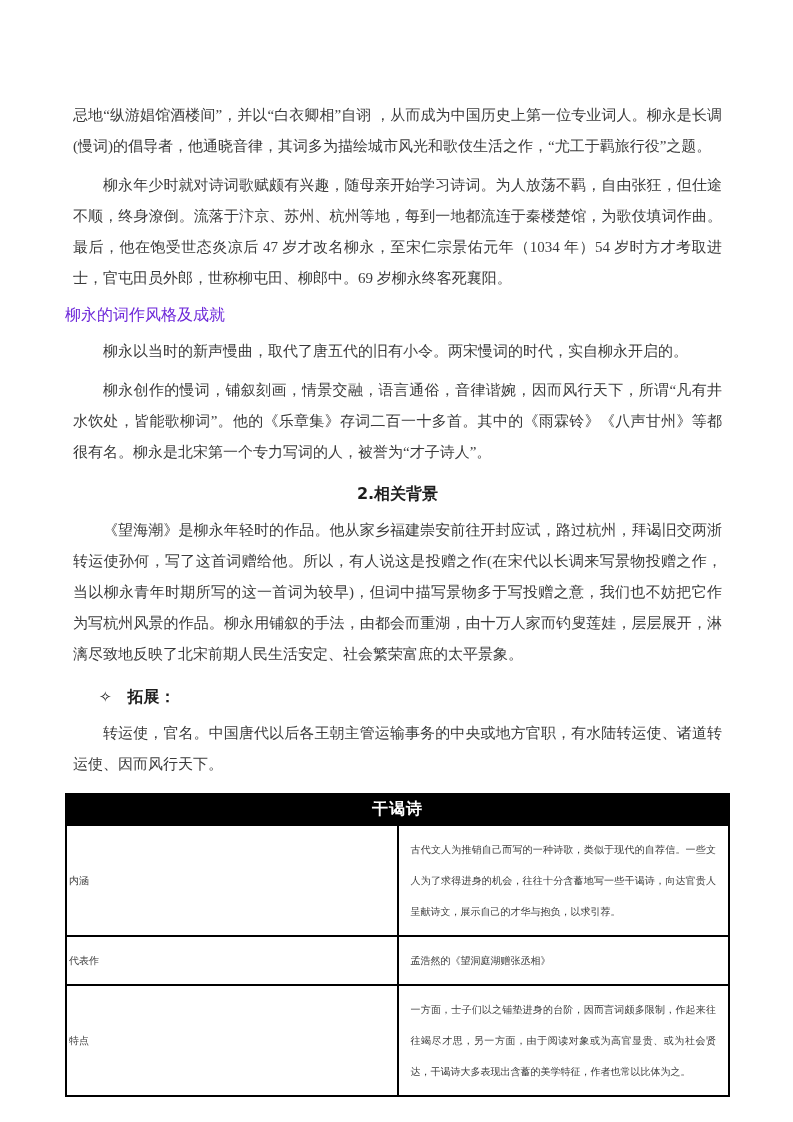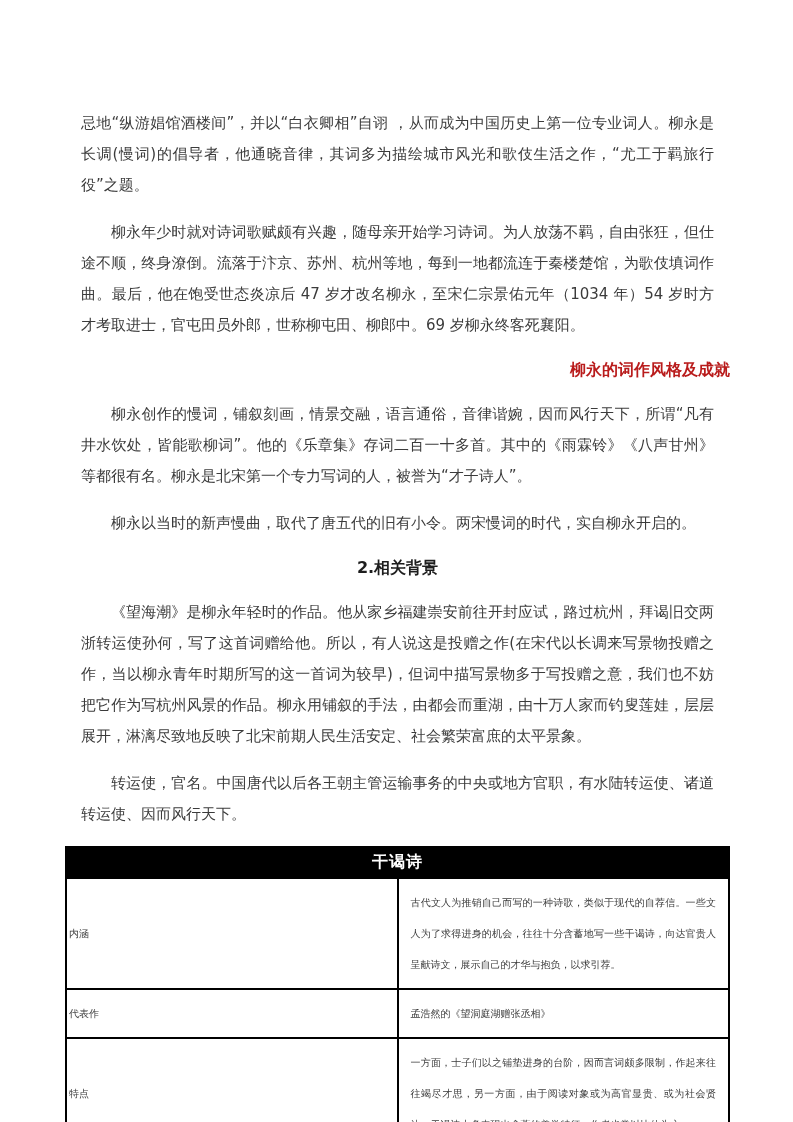--- a/index.html
+++ b/index.html
@@ -6,32 +6,33 @@
   .page {
     width:793px; height:1122px;
     background:#ffffff;
     font-family:"DejaVu Sans", sans-serif;
     color:#3b3b3b;
     box-sizing:border-box;
     padding:92px 63px 0 65px;
     overflow:hidden;
   }
   .para {
-    margin:16px;
+    margin:8px;
     font-size:15px;
     line-height:31px;
     text-align:justify;
     word-break:break-all;
+    font-family:Liberation Serif, serif;
   }
   .para.indent { text-indent:2em; }
   .center-heading {
     font-size:16px;
-    font-weight:bold;
-    color:#b91c1c;
-    text-align:right;
+    font-weight:normal;
+    color:#6d28d9;
+    text-align:left;
     margin:7px 0 6px 0;
     line-height:26px;
   }
   .section-heading {
     font-size:16px;
     font-weight:bold;
     color:#1d1d1d;
     text-align:center;
     margin:13px 0 5px 0;
     line-height:26px;
@@ -90,28 +91,31 @@
 <body>
 
 <div class="page">
 
   <p class="para">忌地“纵游娼馆酒楼间”，并以“白衣卿相”自诩 ，从而成为中国历史上第一位专业词人。柳永是长调(慢词)的倡导者，他通晓音律，其词多为描绘城市风光和歌伎生活之作，“尤工于羁旅行役”之题。</p>
 
   <p class="para indent">柳永年少时就对诗词歌赋颇有兴趣，随母亲开始学习诗词。为人放荡不羁，自由张狂，但仕途不顺，终身潦倒。流落于汴京、苏州、杭州等地，每到一地都流连于秦楼楚馆，为歌伎填词作曲。最后，他在饱受世态炎凉后 47 岁才改名柳永，至宋仁宗景佑元年（1034 年）54 岁时方才考取进士，官屯田员外郎，世称柳屯田、柳郎中。69 岁柳永终客死襄阳。</p>
 
   <div class="center-heading">柳永的词作风格及成就</div>
 
+  <p class="para indent">柳永以当时的新声慢曲，取代了唐五代的旧有小令。两宋慢词的时代，实自柳永开启的。</p>
+
   <p class="para indent">柳永创作的慢词，铺叙刻画，情景交融，语言通俗，音律谐婉，因而风行天下，所谓“凡有井水饮处，皆能歌柳词”。他的《乐章集》存词二百一十多首。其中的《雨霖铃》《八声甘州》等都很有名。柳永是北宋第一个专力写词的人，被誉为“才子诗人”。</p>
-
-  <p class="para indent">柳永以当时的新声慢曲，取代了唐五代的旧有小令。两宋慢词的时代，实自柳永开启的。</p>
 
   <div class="section-heading">2.相关背景</div>
 
   <p class="para indent">《望海潮》是柳永年轻时的作品。他从家乡福建崇安前往开封应试，路过杭州，拜谒旧交两浙转运使孙何，写了这首词赠给他。所以，有人说这是投赠之作(在宋代以长调来写景物投赠之作，当以柳永青年时期所写的这一首词为较早)，但词中描写景物多于写投赠之意，我们也不妨把它作为写杭州风景的作品。柳永用铺叙的手法，由都会而重湖，由十万人家而钓叟莲娃，层层展开，淋漓尽致地反映了北宋前期人民生活安定、社会繁荣富庶的太平景象。</p>
 
+  <div class="expand-line">
+    <span class="diamond">✧</span><span class="expand-label">拓展：</span>
+  </div>
 
   <p class="para indent">转运使，官名。中国唐代以后各王朝主管运输事务的中央或地方官职，有水陆转运使、诸道转运使、因而风行天下。</p>
 
   <table class="ganye">
     <thead>
       <tr>
         <th colspan="2">干谒诗</th>
       </tr>
     </thead>
     <tbody>

